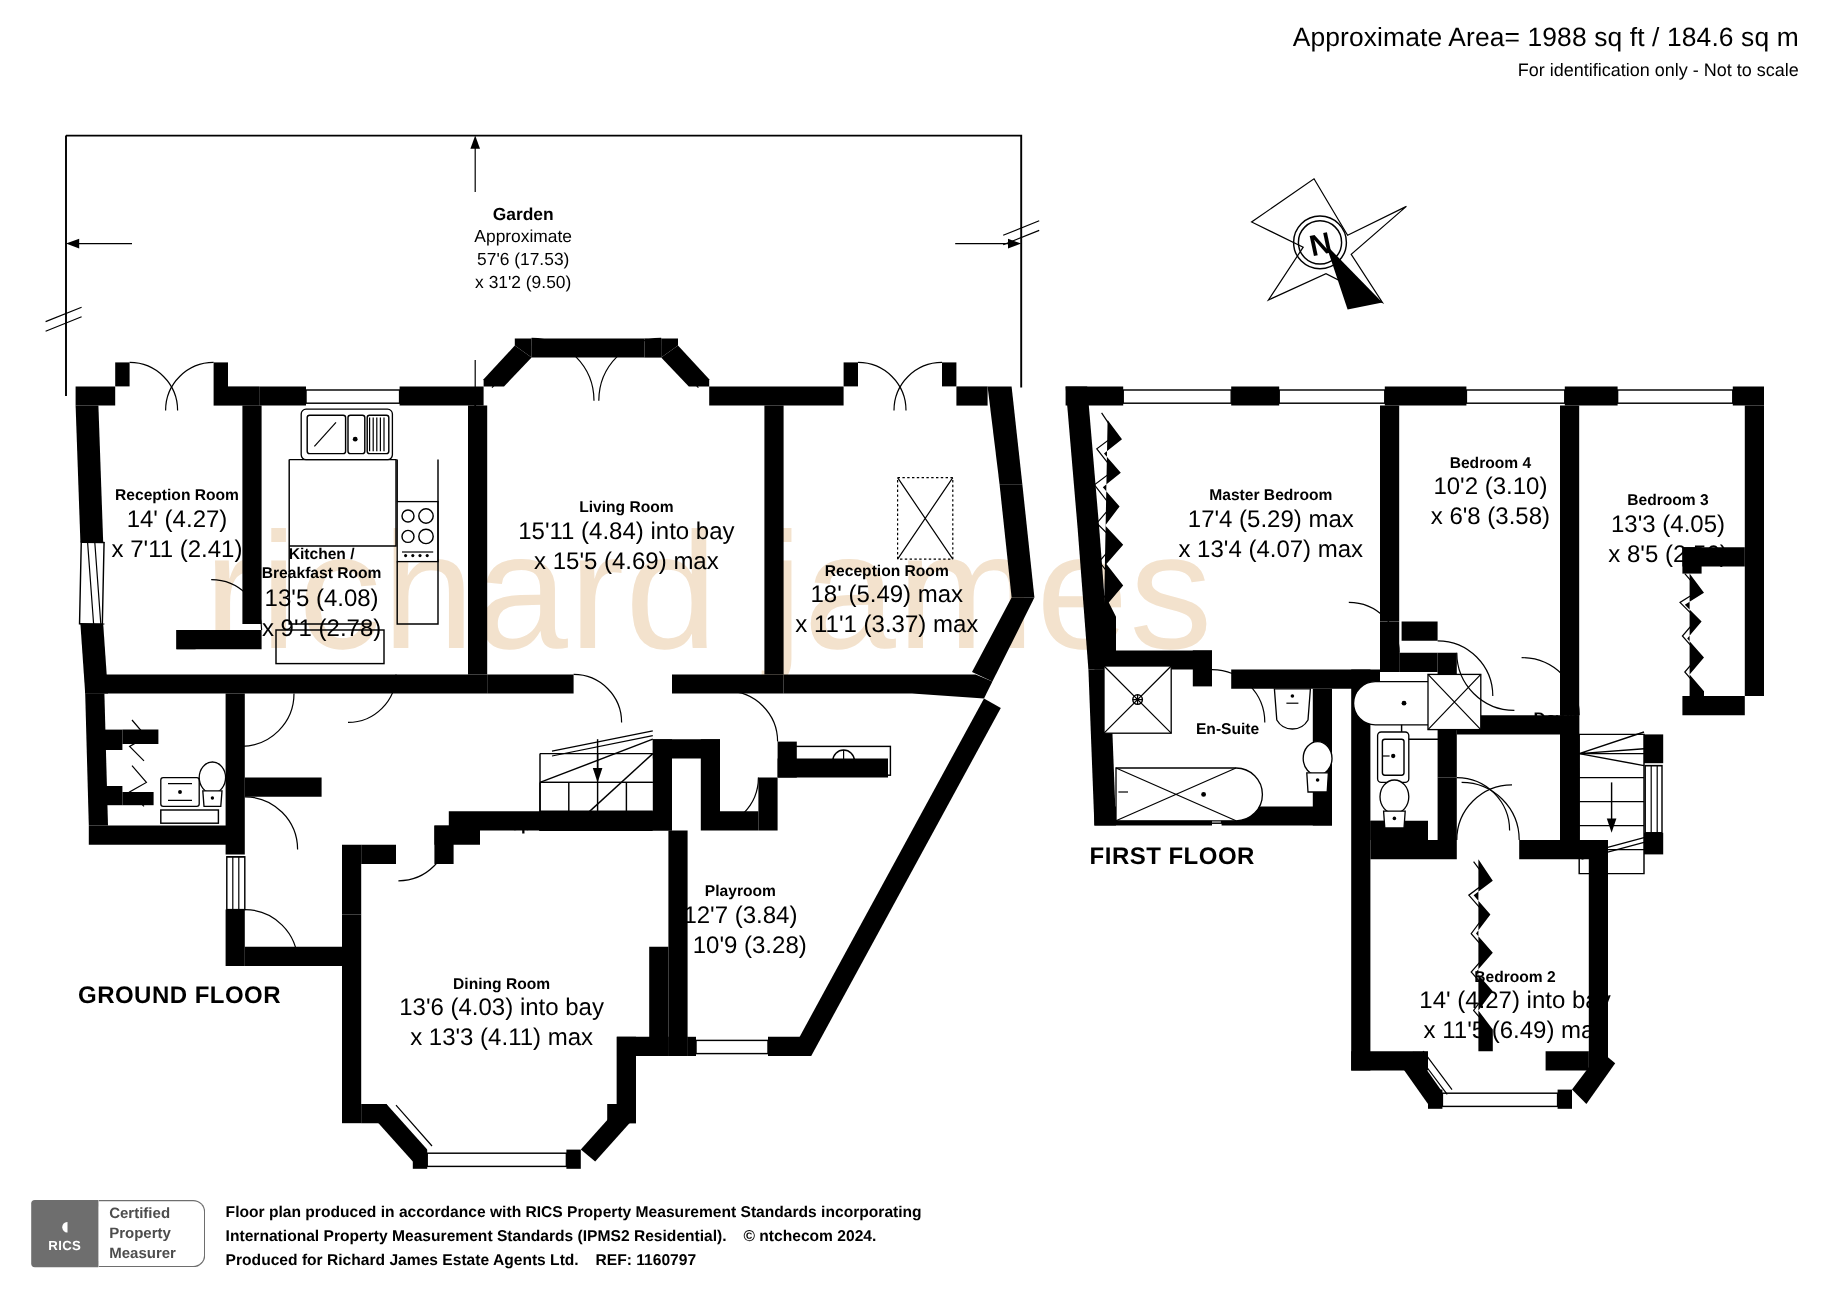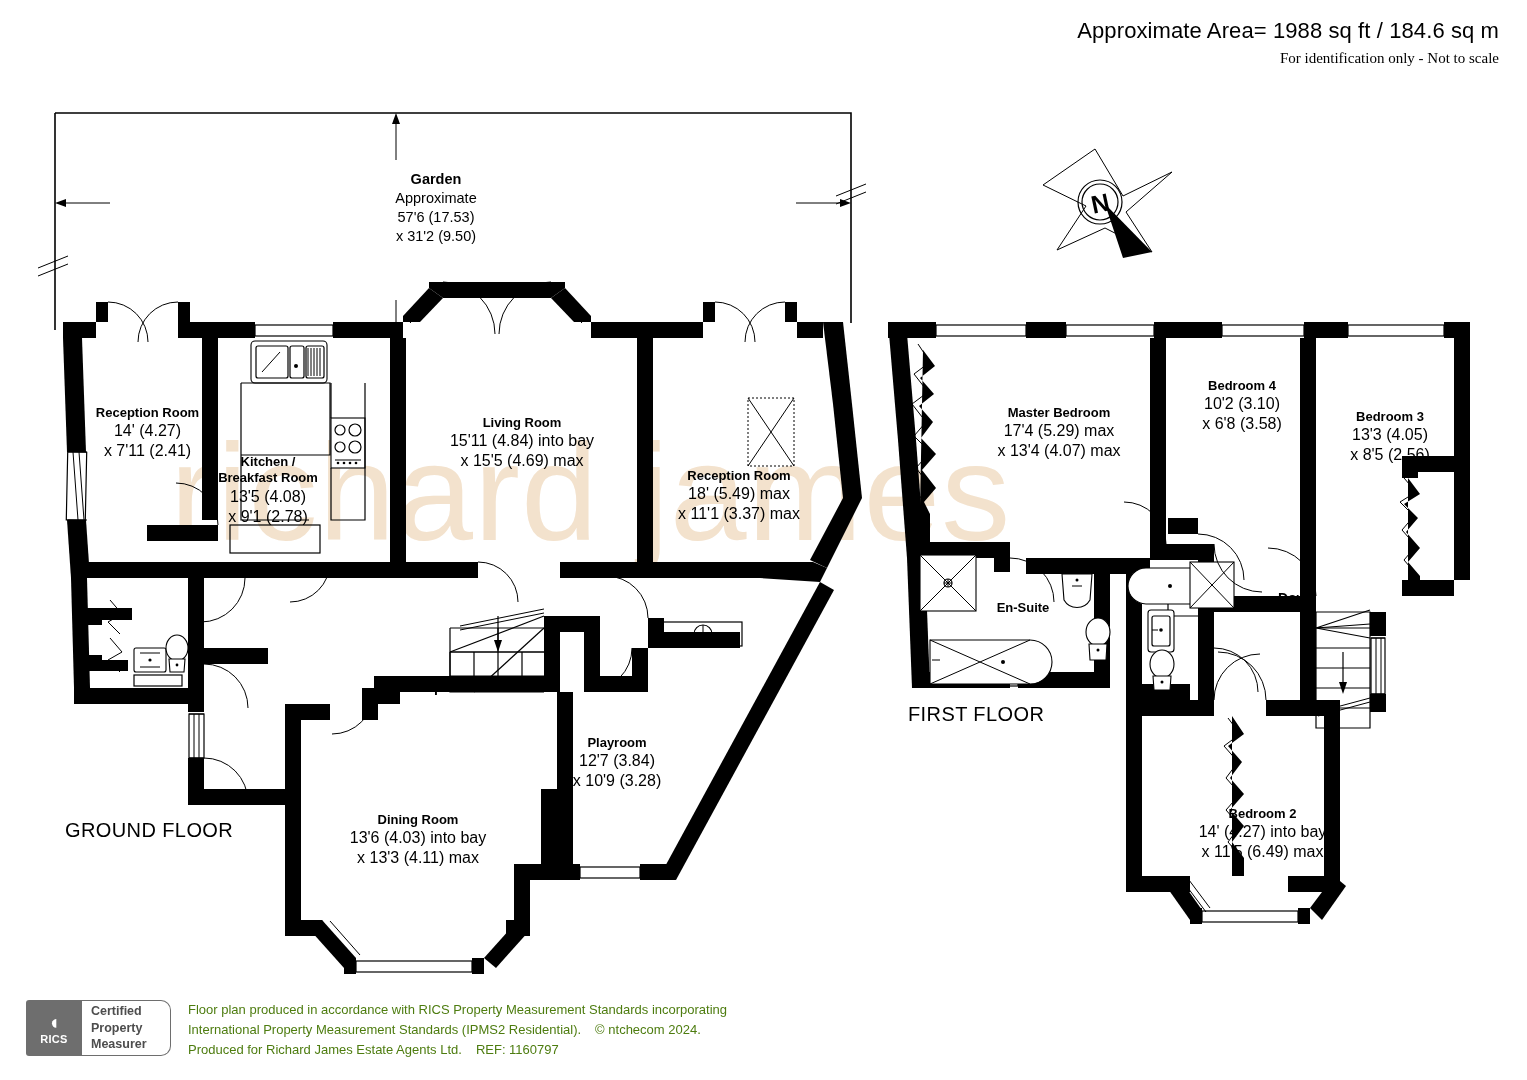--- a/index.html
+++ b/index.html
@@ -34,41 +34,40 @@
     font-size: 22px;
     letter-spacing: 0.1px;
     white-space: nowrap;
   }
   .hdr-note {
     position: absolute;
     right: 28px;
     top: 50px;
     font-size: 15px;
     white-space: nowrap;
-    font-family: Liberation Serif, serif;
   }
   .lbl {
     position: absolute;
     text-align: center;
     line-height: 1.25;
     white-space: nowrap;
   }
   .lbl .name {
     font-weight: bold;
     font-size: 13px;
     display: block;
   }
   .lbl .dim {
-    font-size: 16px;
+    font-size: 20px;
     display: block;
     text-align: center;
   }
   .floor-label {
     position: absolute;
-    font-weight: normal;
+    font-weight: bold;
     font-size: 20px;
     letter-spacing: 0.4px;
     white-space: nowrap;
   }
   .mini {
     position: absolute;
     font-weight: bold;
     font-size: 14px;
     white-space: nowrap;
   }
@@ -128,23 +127,24 @@
   }
   #rics-text span {
     font-size: 12.5px;
     font-weight: bold;
     line-height: 1.32;
   }
   #footer-text {
     position: absolute;
     left: 162px;
     top: 5px;
-    color: #4d7c0f;
+    color: #000000;
     font-size: 13px;
     line-height: 1.55;
+    font-weight: bold;
   }
   #footer-text .row { white-space: nowrap; }
   .gap-md { display:inline-block; width: 14px; }
 </style>
 </head>
 <body>
 
 <div id="stage">
 
   <div class="hdr-area">Approximate Area= 1988 sq ft / 184.6 sq m</div>

